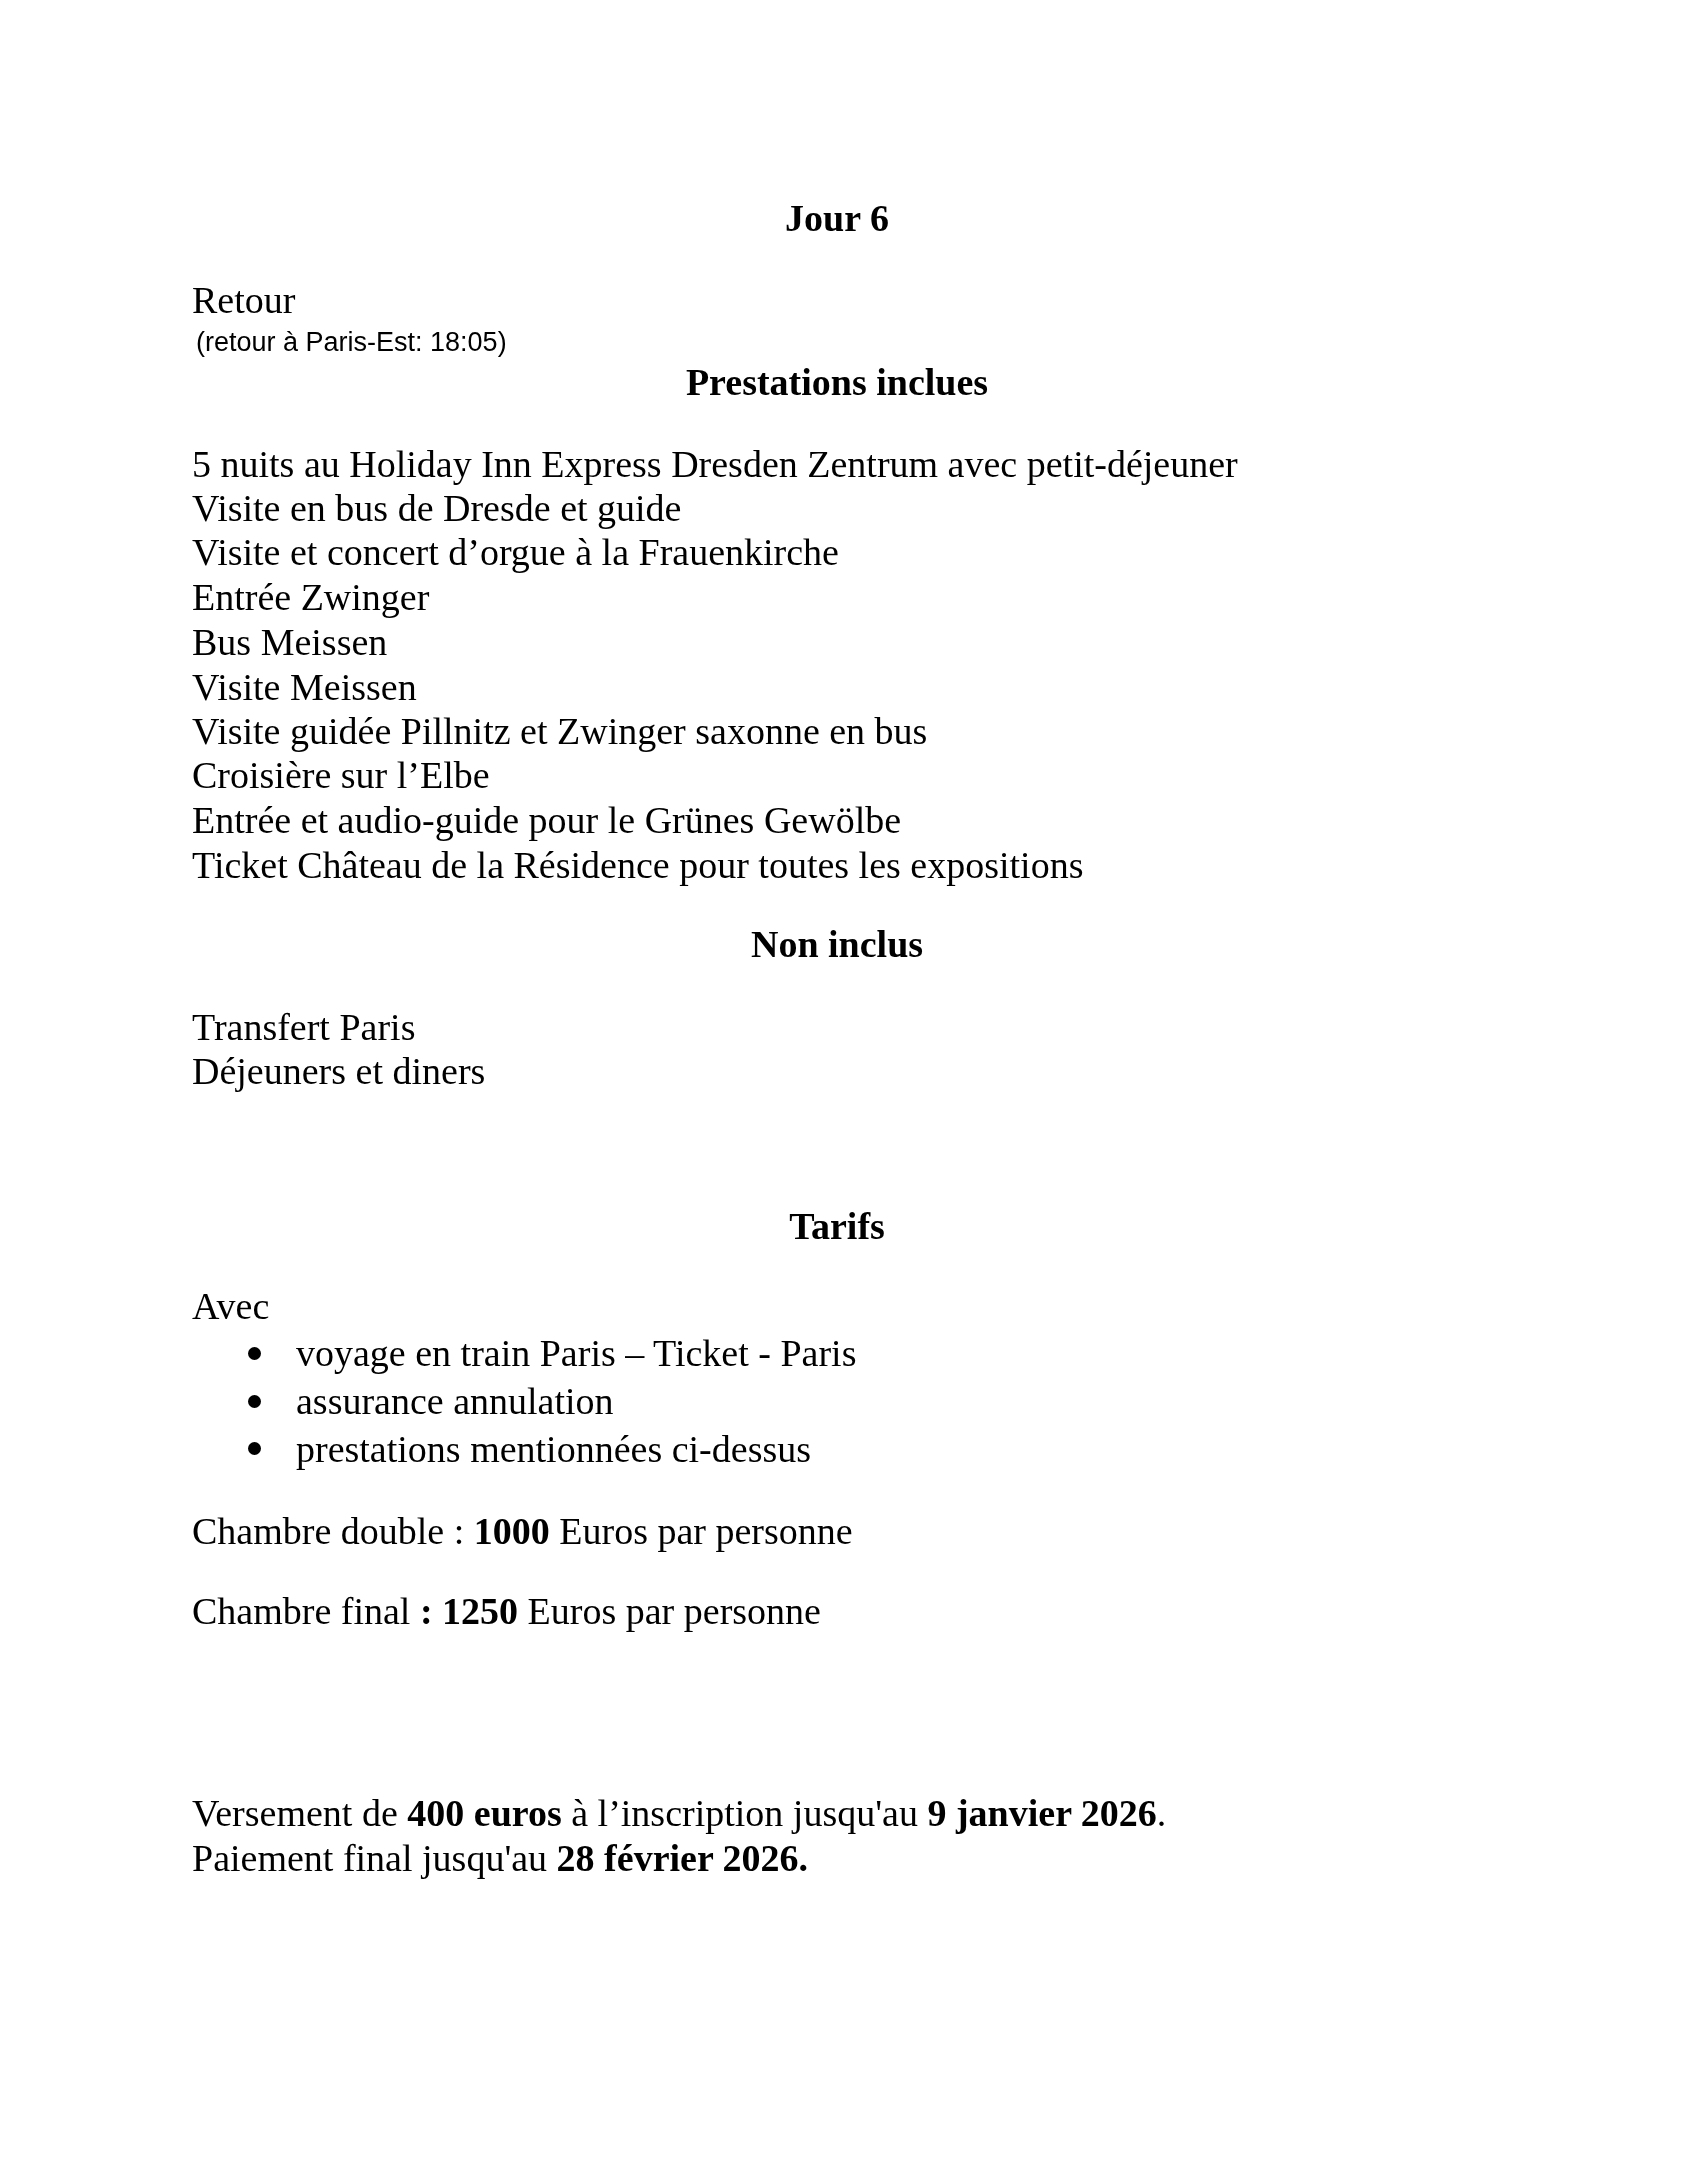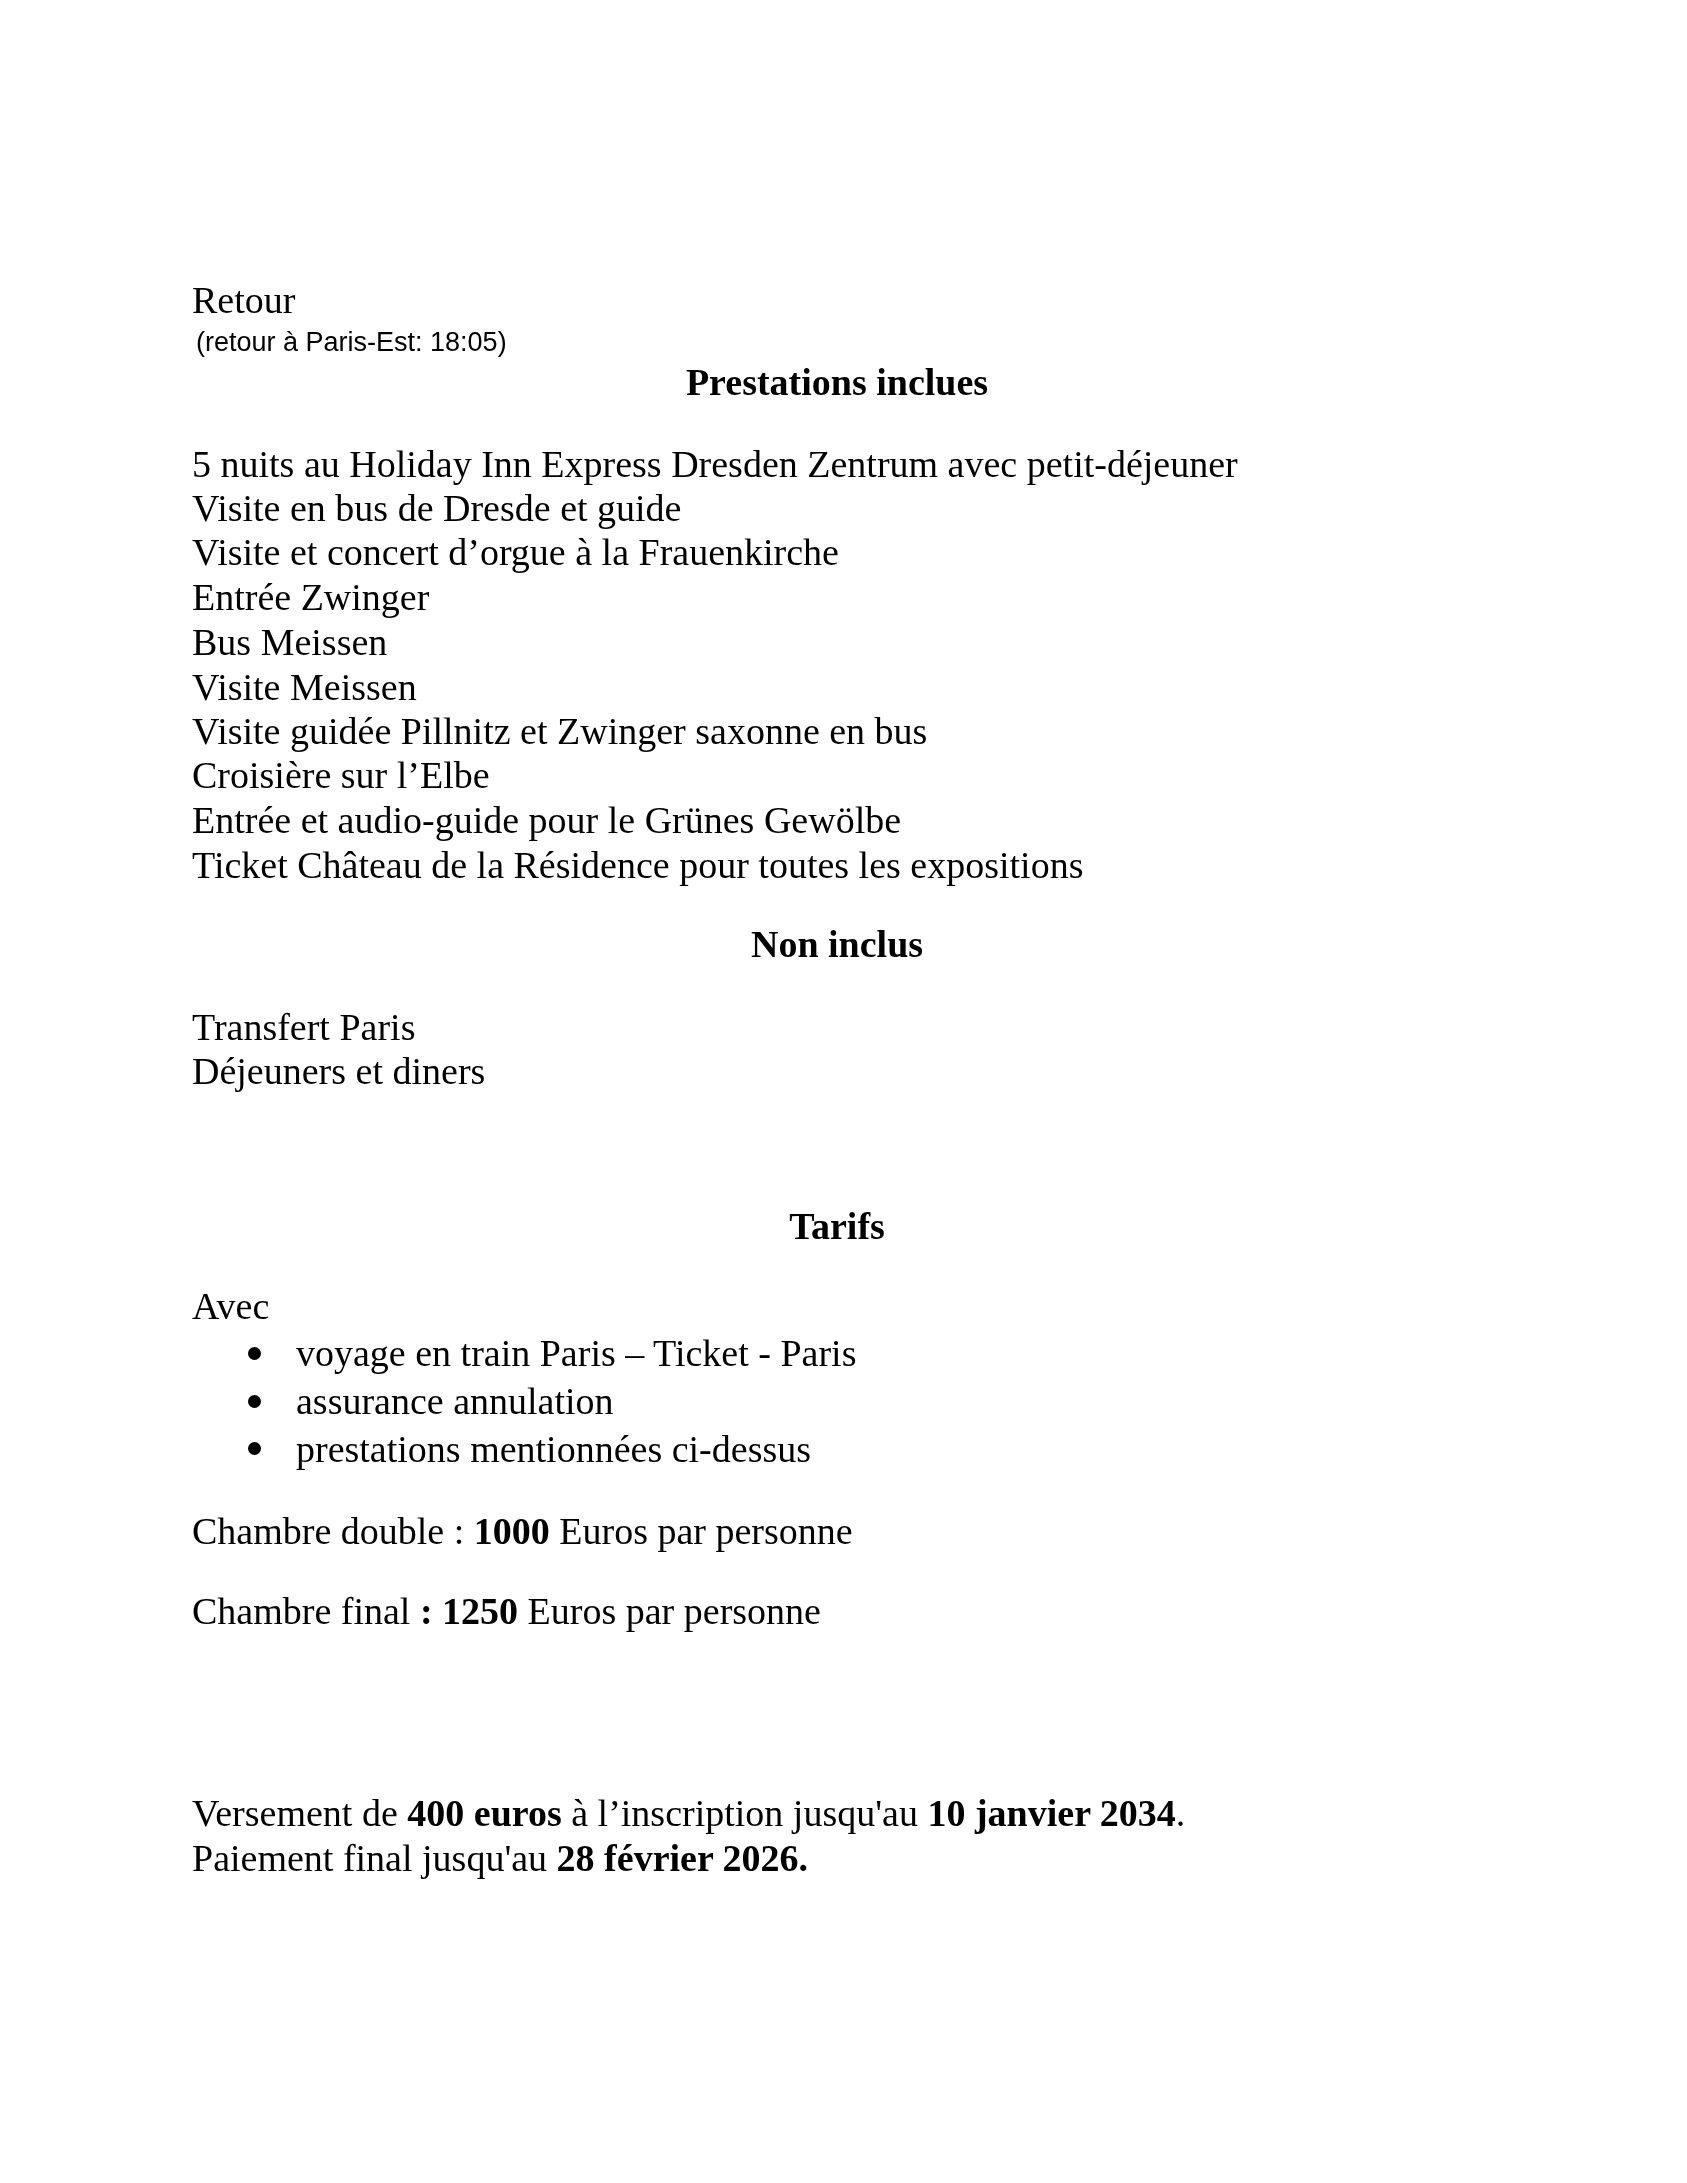--- a/index.html
+++ b/index.html
@@ -32,20 +32,21 @@
     background: #000000;
   }
   .btext { left: 296px; }
   b { font-weight: bold; }
 </style>
 </head>
 <body>
 
 <div class="page">
 
+  <div class="ln center bold" style="top:199px">Jour 6</div>
   <div class="ln left" style="top:281px">Retour</div>
   <div class="small-sans" style="top:329px">(retour à Paris-Est: 18:05)</div>
 
   <div class="ln center bold" style="top:363px">Prestations inclues</div>
   <div>
     <div class="ln left" style="top:445px">5 nuits au Holiday Inn Express Dresden Zentrum avec petit-déjeuner</div>
     <div class="ln left" style="top:489px">Visite en bus de Dresde et guide</div>
     <div class="ln left" style="top:533px">Visite et concert d’orgue à la Frauenkirche</div>
     <div class="ln left" style="top:578px">Entrée Zwinger</div>
     <div class="ln left" style="top:623px">Bus Meissen</div>
@@ -72,18 +73,18 @@
     <div class="ln btext" style="top:1382px">assurance annulation</div>
     <span class="bullet" style="top:1442px"></span>
     <div class="ln btext" style="top:1430px">prestations mentionnées ci-dessus</div>
   </div>
 
   <div class="ln left" style="top:1512px"><span>Chambre double : </span><b>1000</b><span> Euros par personne</span></div>
 
   <div class="ln left" style="top:1592px"><span>Chambre final </span><b>: </b><b>1250</b><span> Euros par personne</span></div>
 
 
-  <div class="ln left" style="top:1794px"><span>Versement de </span><b>400 euros</b><span> à l’inscription jusqu'au </span><b>10 janvier 2034</b><span>.</span></div>
+  <div class="ln left" style="top:1794px"><span>Versement de </span><b>400 euros</b><span> à l’inscription jusqu'au </span><b>9 janvier 2026</b><span>.</span></div>
 
   <div class="ln left" style="top:1839px"><span>Paiement final jusqu'au </span><b>28 février 2026.</b></div>
 
 </div>
 
 
 </body></html>

